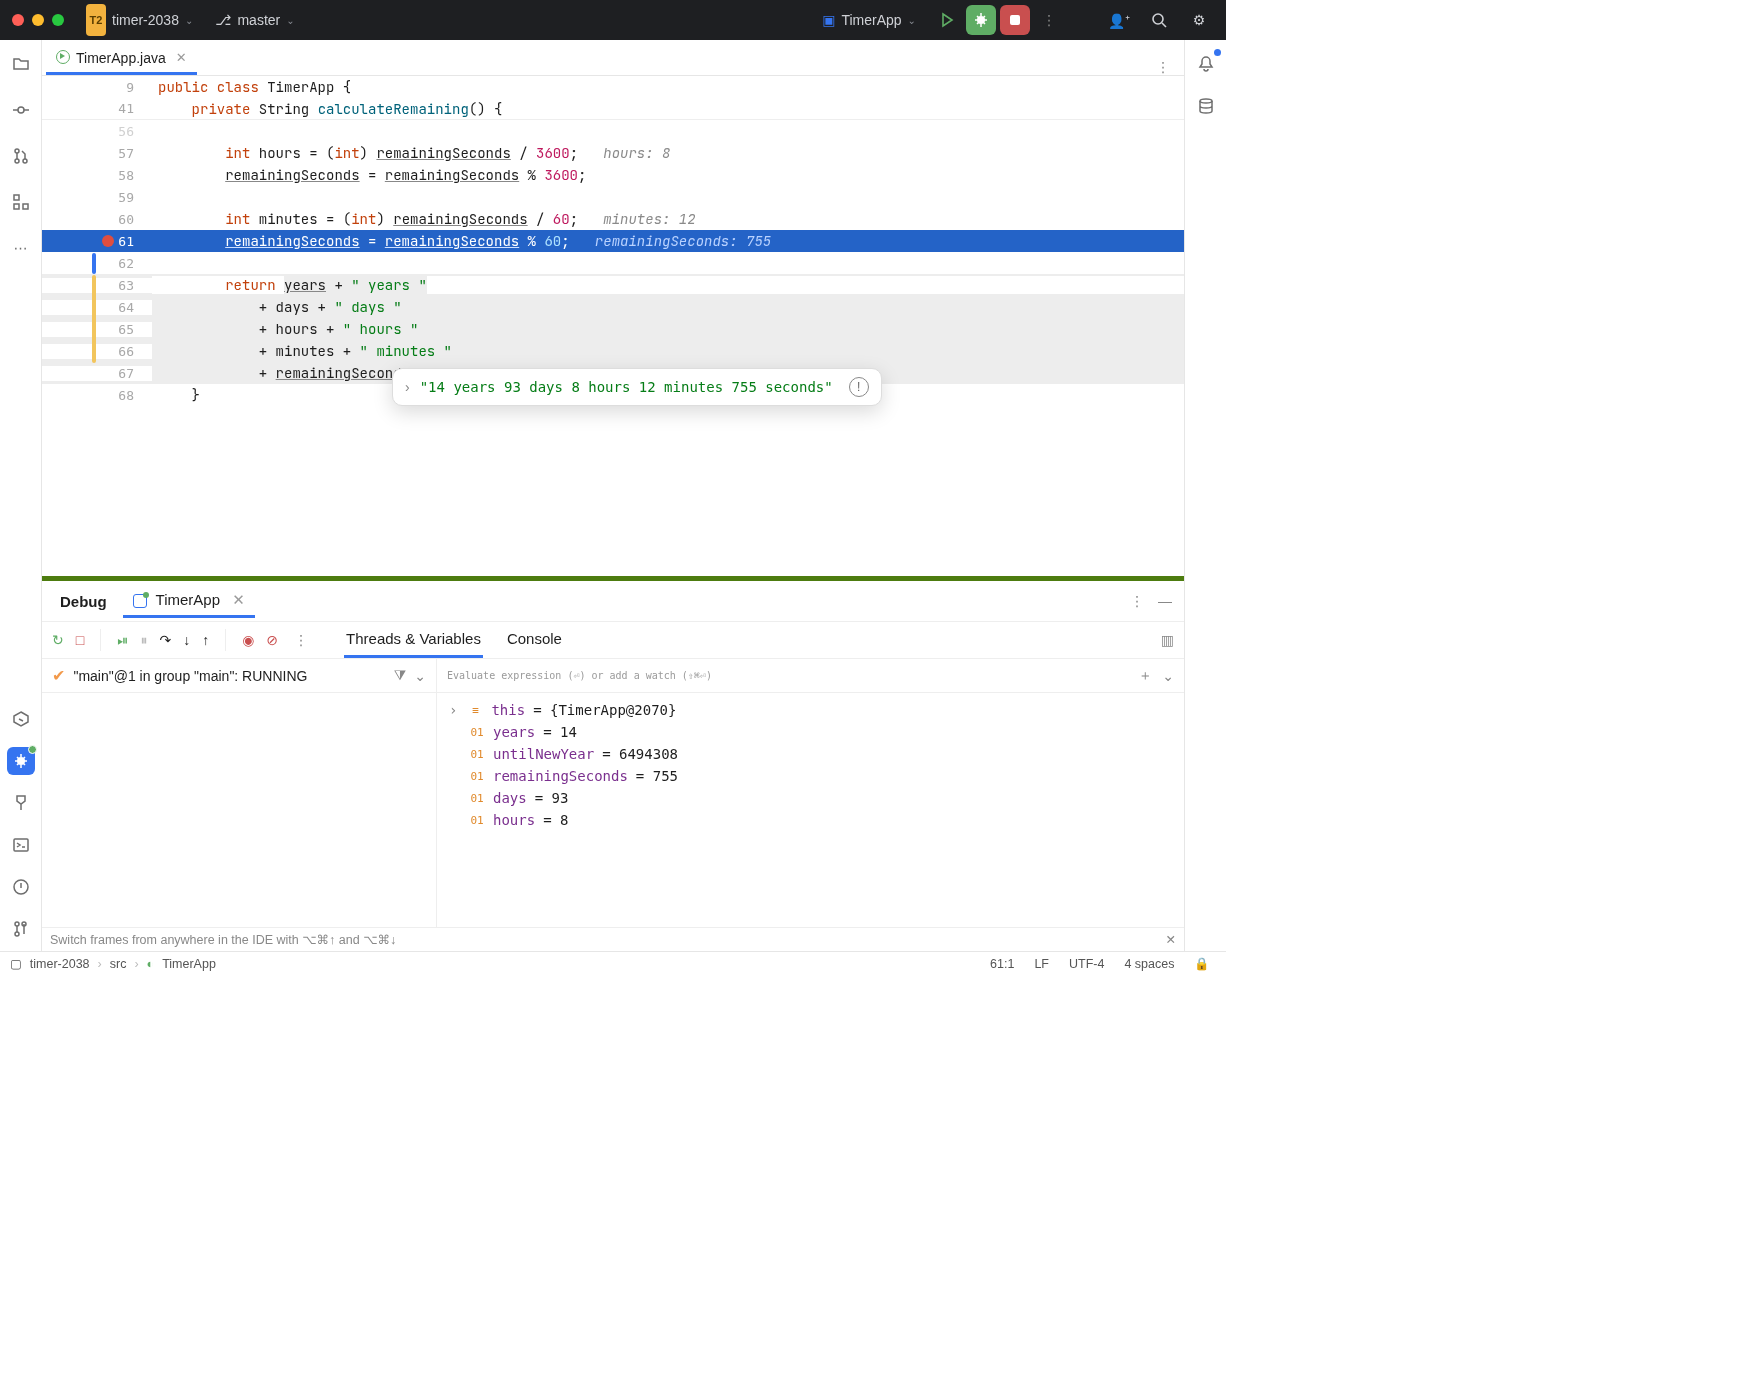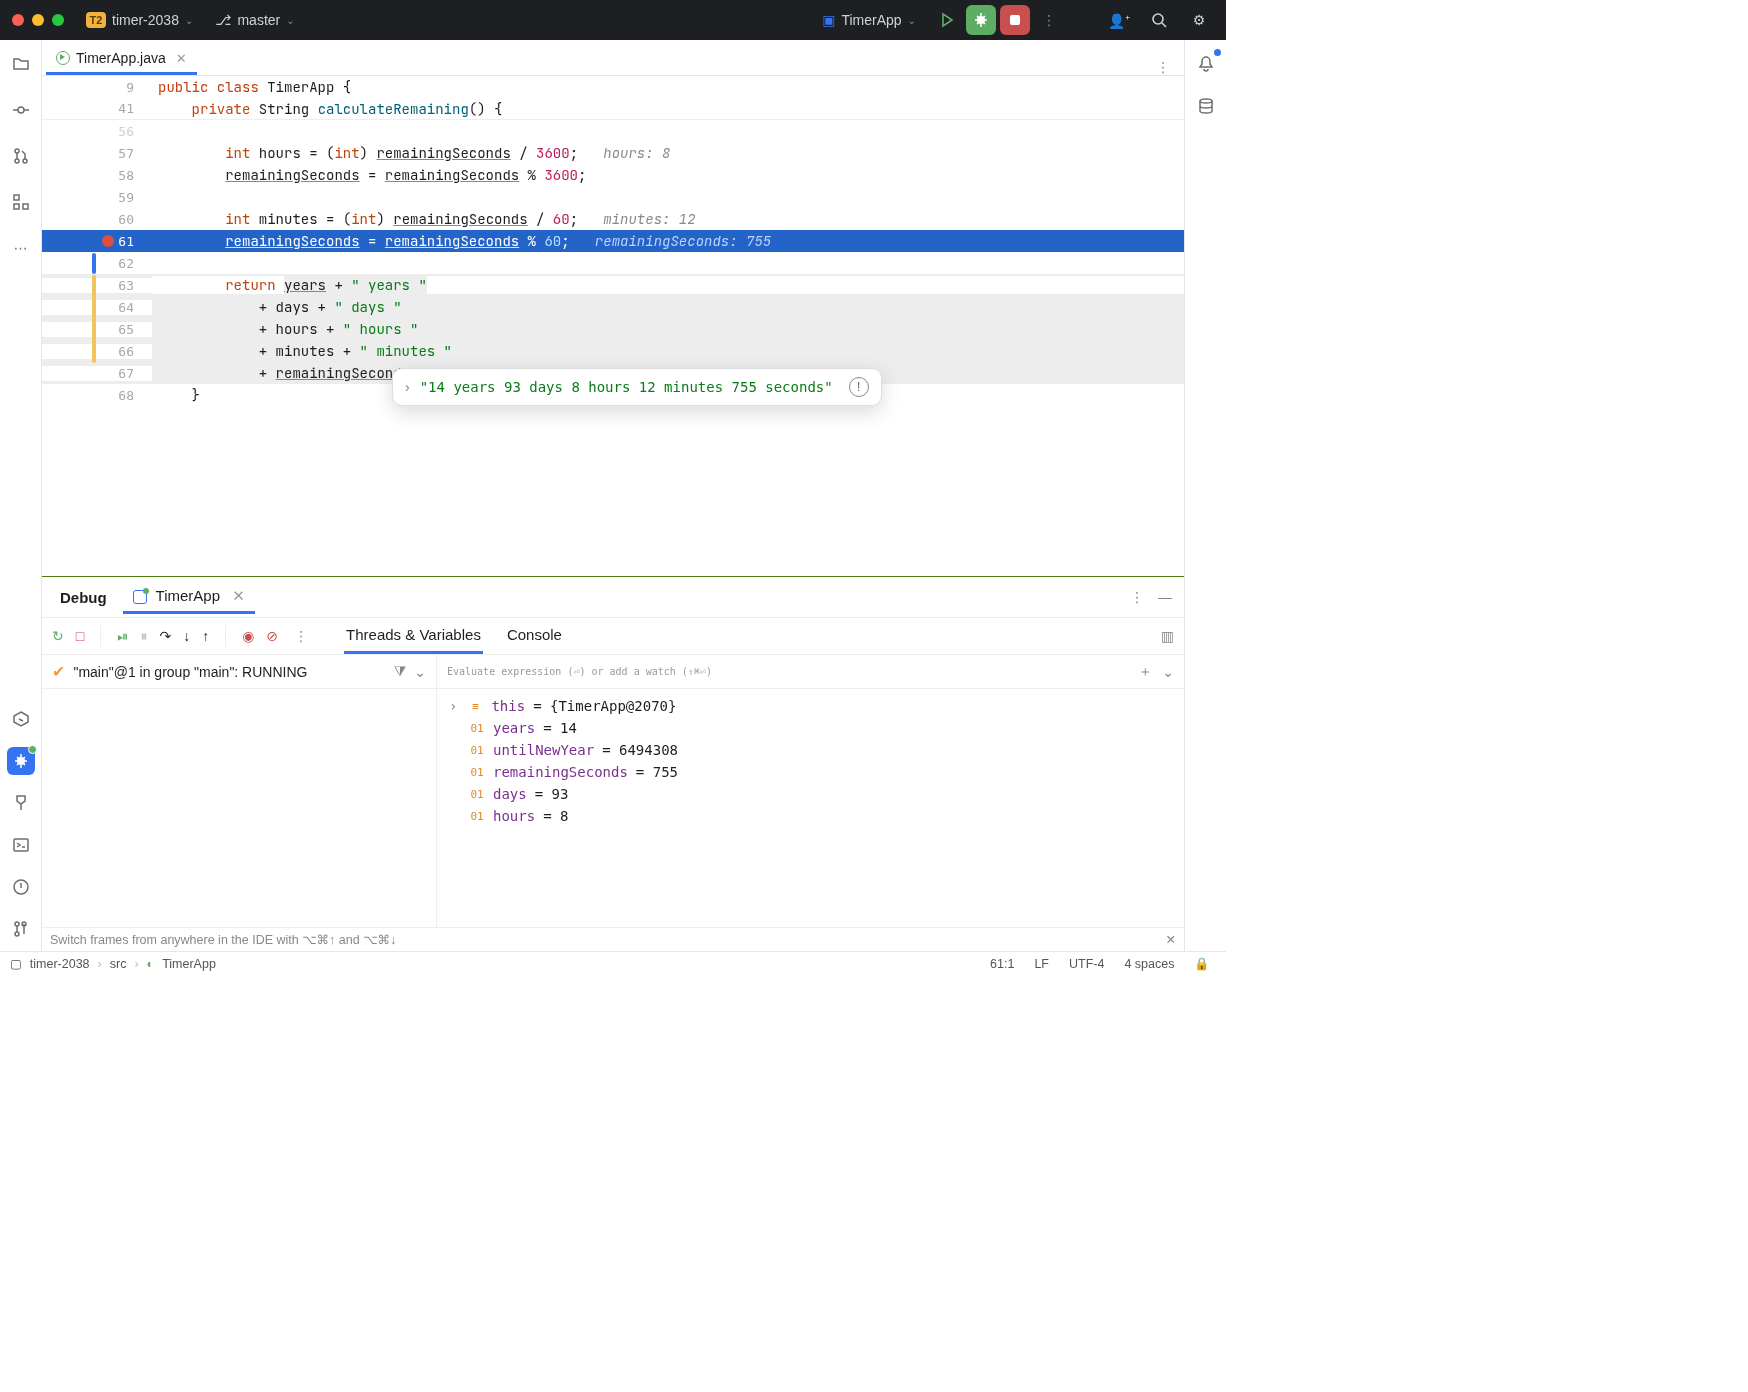--- a/index.html
+++ b/index.html
@@ -3,21 +3,21 @@
 <meta charset="utf-8">
 <style>
 * { margin:0; padding:0; box-sizing:border-box; }
 body { font-family: -apple-system, BlinkMacSystemFont, "Segoe UI", sans-serif; font-size:14px; color:#1e1e1e; background:#fff; width:1226px; height:975px; overflow:hidden; position:relative; }
 
 
 .title-bar { height:40px; background:#1e1f22; display:flex; align-items:center; padding:0 12px; color:#cfd1d6; gap:10px; }
 .traffic { display:flex; gap:8px; margin-right:6px; }
 .tl { width:12px; height:12px; border-radius:50%; }
 .tl.r{background:#ff5f57}.tl.y{background:#febc2e}.tl.g{background:#28c840}
-.proj-badge { width:20px; height:16px; border-radius:4px; background:#f2b23e; color:#5a3e00; font-weight:700; font-size:11px; display:flex; align-items:center; justify-content:center; }
+.proj-badge { width:20px; height:32px; border-radius:4px; background:#f2b23e; color:#5a3e00; font-weight:700; font-size:11px; display:flex; align-items:center; justify-content:center; }
 .title-item { display:flex; align-items:center; gap:6px; padding:4px 6px; border-radius:4px; }
 .chev{font-size:10px;color:#868a91}
 .spacer{flex:1}
 .tbtn { width:30px;height:30px;display:flex;align-items:center;justify-content:center;border-radius:6px; }
 .run-grp{display:flex;align-items:center;gap:4px}
 .play-btn svg{stroke:#5fad65}
 .bug-btn{background:#5fad65}
 .stop-btn{background:#c94f4f}
 
 
@@ -28,21 +28,21 @@
 .rail-bottom{margin-top:auto;margin-bottom:8px;display:flex;flex-direction:column;gap:14px;align-items:center}
 
 
 .right-rail{position:absolute;top:40px;right:0;bottom:24px;width:42px;background:#fff;border-left:1px solid #e6e6e6;display:flex;flex-direction:column;align-items:center;padding-top:10px;gap:14px}
 .notif{position:relative}
 .notif::after{content:"";position:absolute;top:-1px;right:-1px;width:7px;height:7px;background:#3574f0;border-radius:50%}
 
 
 .main-col{position:absolute;top:40px;left:42px;right:42px;bottom:24px;display:flex;flex-direction:column}
 .tab-row{height:36px;display:flex;align-items:flex-end;border-bottom:1px solid #e6e6e6;padding:0 4px}
-.tab{display:flex;align-items:center;gap:6px;padding:6px 10px;border-bottom:3px solid #3574f0;font-size:14px;position:relative}
+.tab{display:flex;gap:6px;padding:6px 10px;border-bottom:3px solid #3574f0;font-size:14px;position:relative}
 .tab .close{color:#9a9a9a;margin-left:4px;font-size:13px}
 .tab .gutter-ic{width:14px;height:14px;border-radius:50%;border:1.5px solid #5fad65;position:relative}
 .tab .gutter-ic::after{content:"";position:absolute;top:2px;left:3px;border:3px solid transparent;border-left:5px solid #5fad65}
 .tab-spacer{flex:1}
 .tab-menu{padding:0 10px;color:#888}
 
 
 .editor{flex:1;display:flex;position:relative;overflow:hidden}
 .code-body{position:absolute;top:44px;left:0;right:0;bottom:0}
 .line{display:flex;height:22px;align-items:center}
@@ -61,21 +61,21 @@
 .edge-yel{background:#f2c55c}
 .check{position:absolute;top:4px;right:6px;color:#5fad65;font-size:16px}
 .bp{width:12px;height:12px;border-radius:50%;background:#e04e3f;position:absolute;left:60px}
 
 
 .popup{position:absolute;left:350px;top:292px;background:#fff;border:1px solid #ddd;border-radius:10px;box-shadow:0 6px 20px rgba(0,0,0,.15);display:flex;align-items:center;padding:8px 12px;gap:10px;z-index:5}
 .popup-text{color:#067d17;font-family:Menlo,monospace;font-size:14px}
 .popup-warn{width:20px;height:20px;border:1.5px solid #888;border-radius:50%;display:flex;align-items:center;justify-content:center;font-size:12px;color:#666;margin-left:6px}
 
 
-.debug-panel{height:375px;border-top:1px solid #4d7c0f;display:flex;flex-direction:column;background:#fff}
+.debug-panel{height:375px;border-top:5px solid #4d7c0f;display:flex;flex-direction:column;background:#fff}
 .dbg-tabs{height:40px;display:flex;align-items:center;gap:6px;padding:0 8px}
 .dbg-tab{padding:6px 10px;font-size:15px}
 .dbg-tab.bold{font-weight:700}
 .dbg-tab.act{border-bottom:3px solid #3574f0}
 .dbg-tab .dot{width:14px;height:14px;border-radius:3px;background:#fff;border:1.5px solid #3574f0;position:relative;display:inline-block;vertical-align:middle;margin-right:5px}
 .dbg-tab .dot::after{content:"";position:absolute;top:-3px;right:-3px;width:6px;height:6px;background:#5fad65;border-radius:50%}
 .dbg-tab .close{color:#9a9a9a;margin-left:8px}
 .dbg-spacer{flex:1}
 .dbg-ic{color:#888;padding:4px}
 

